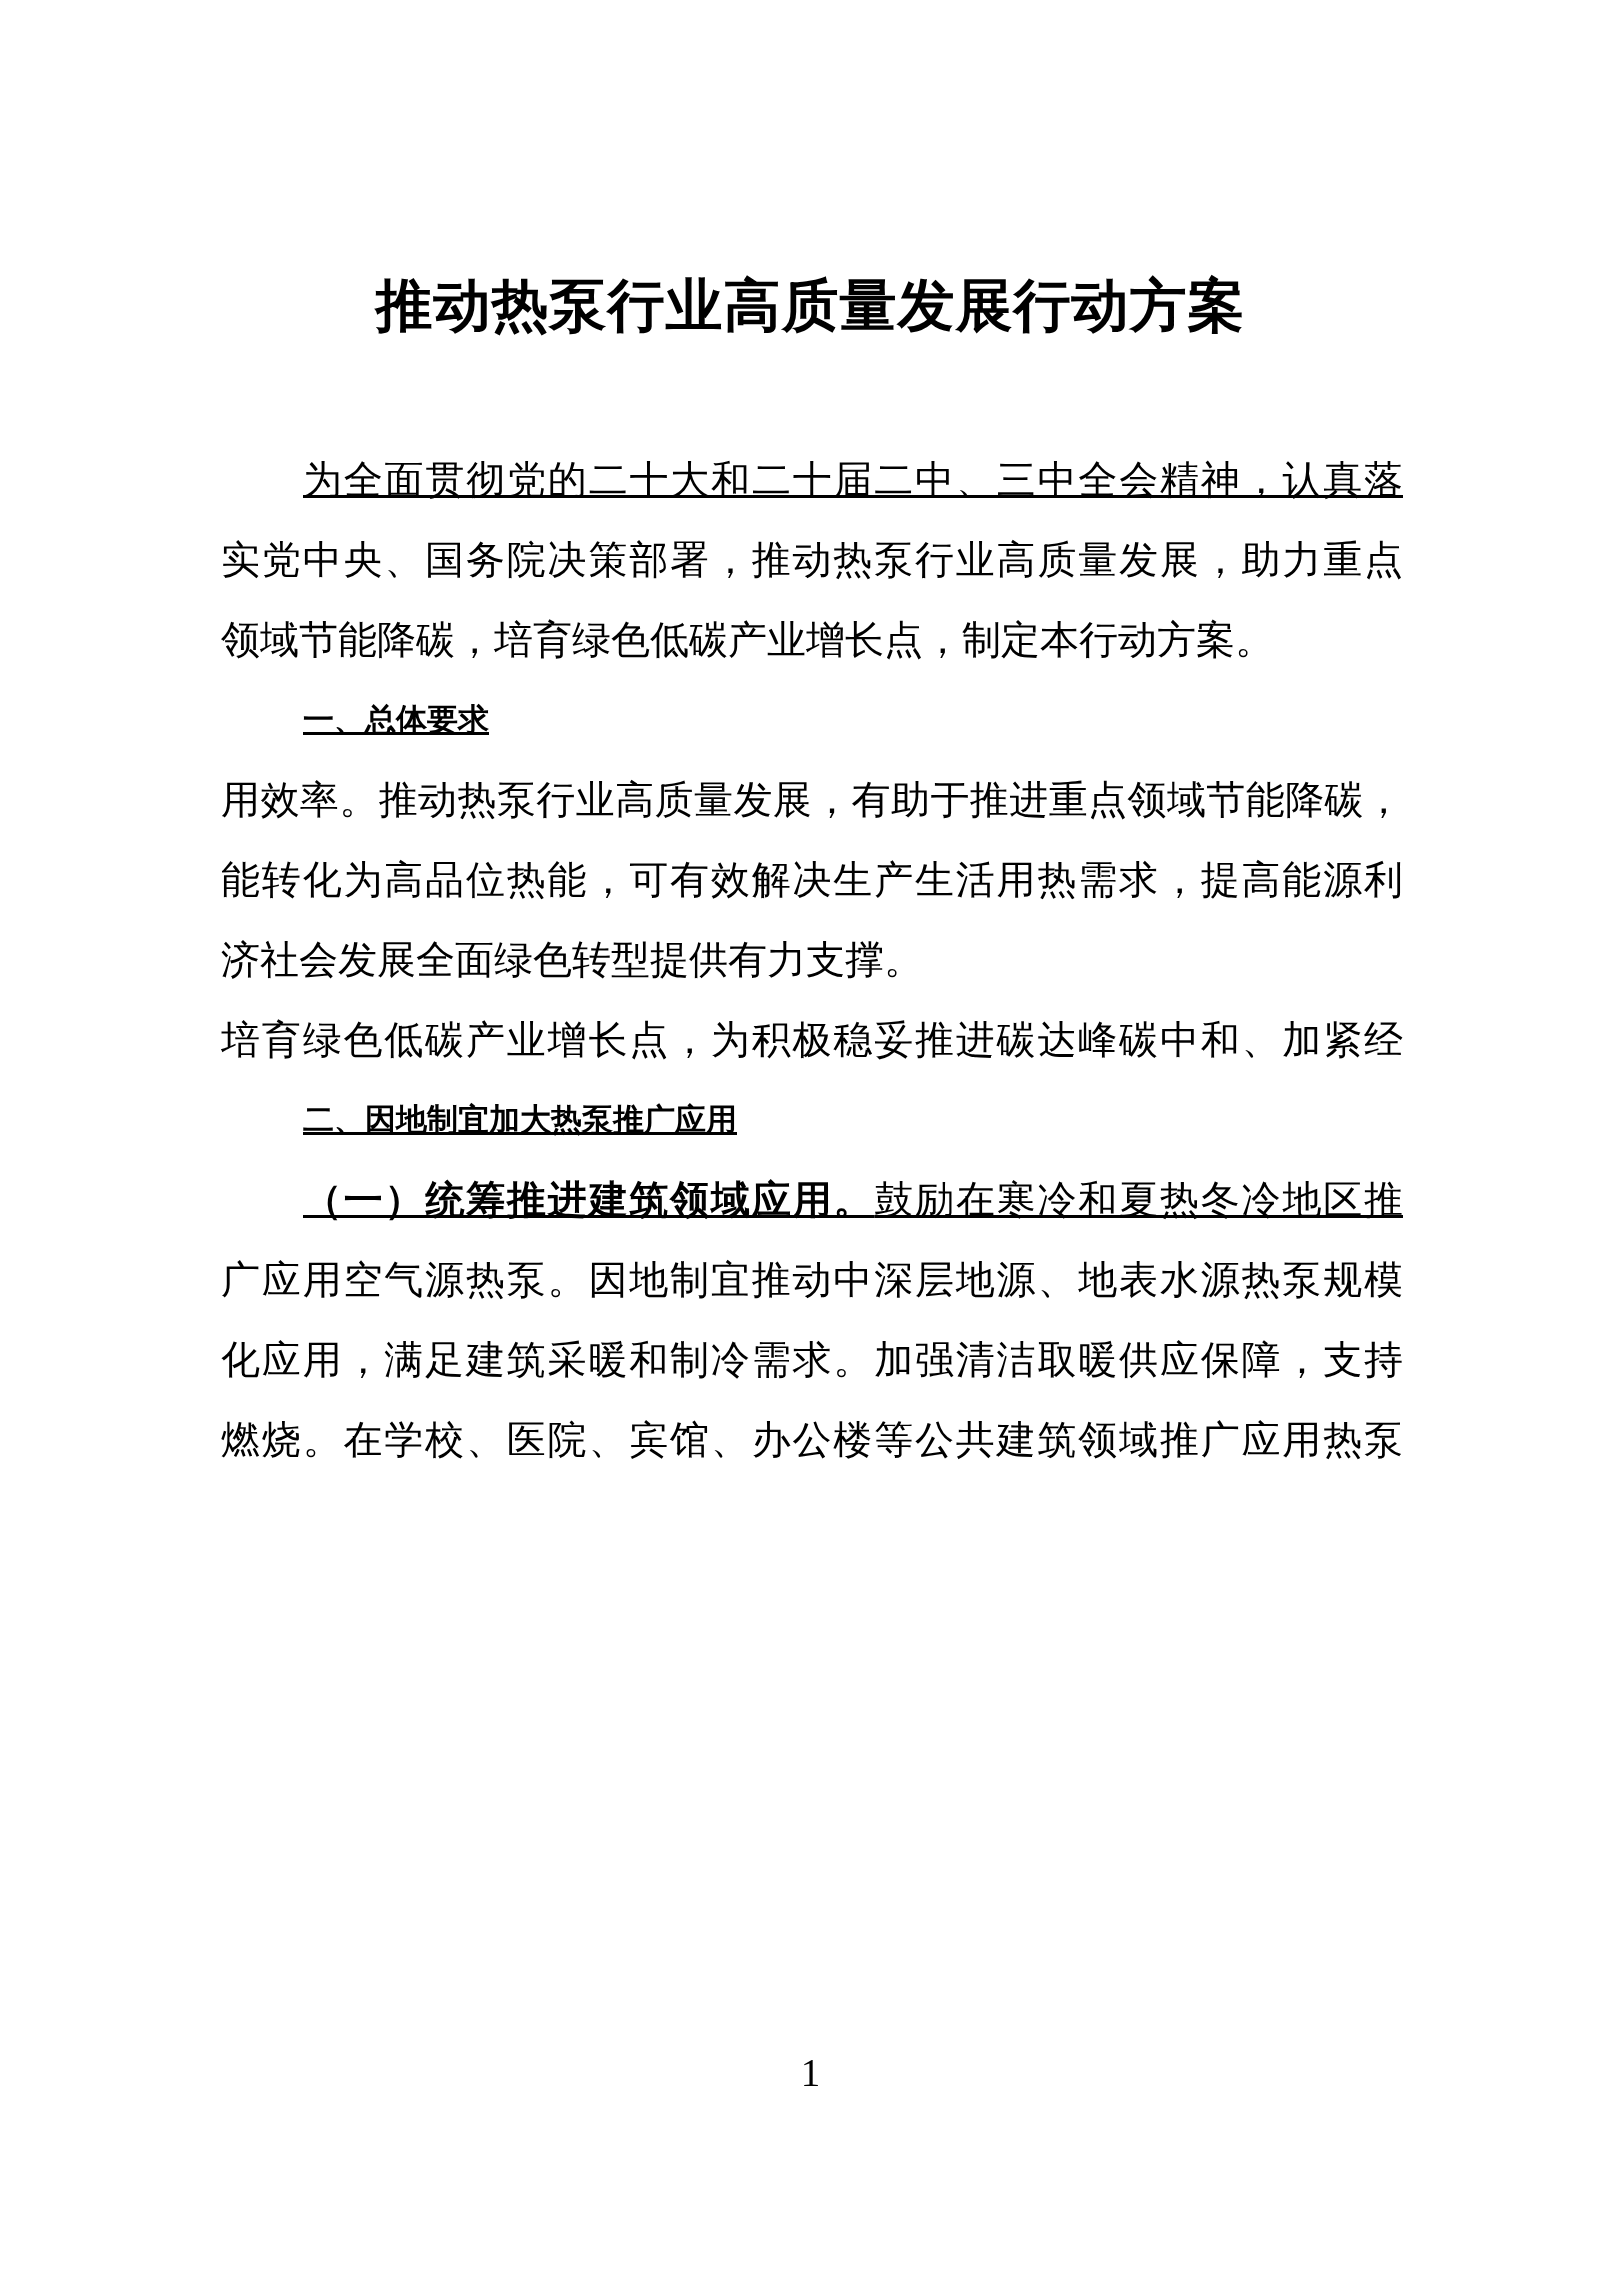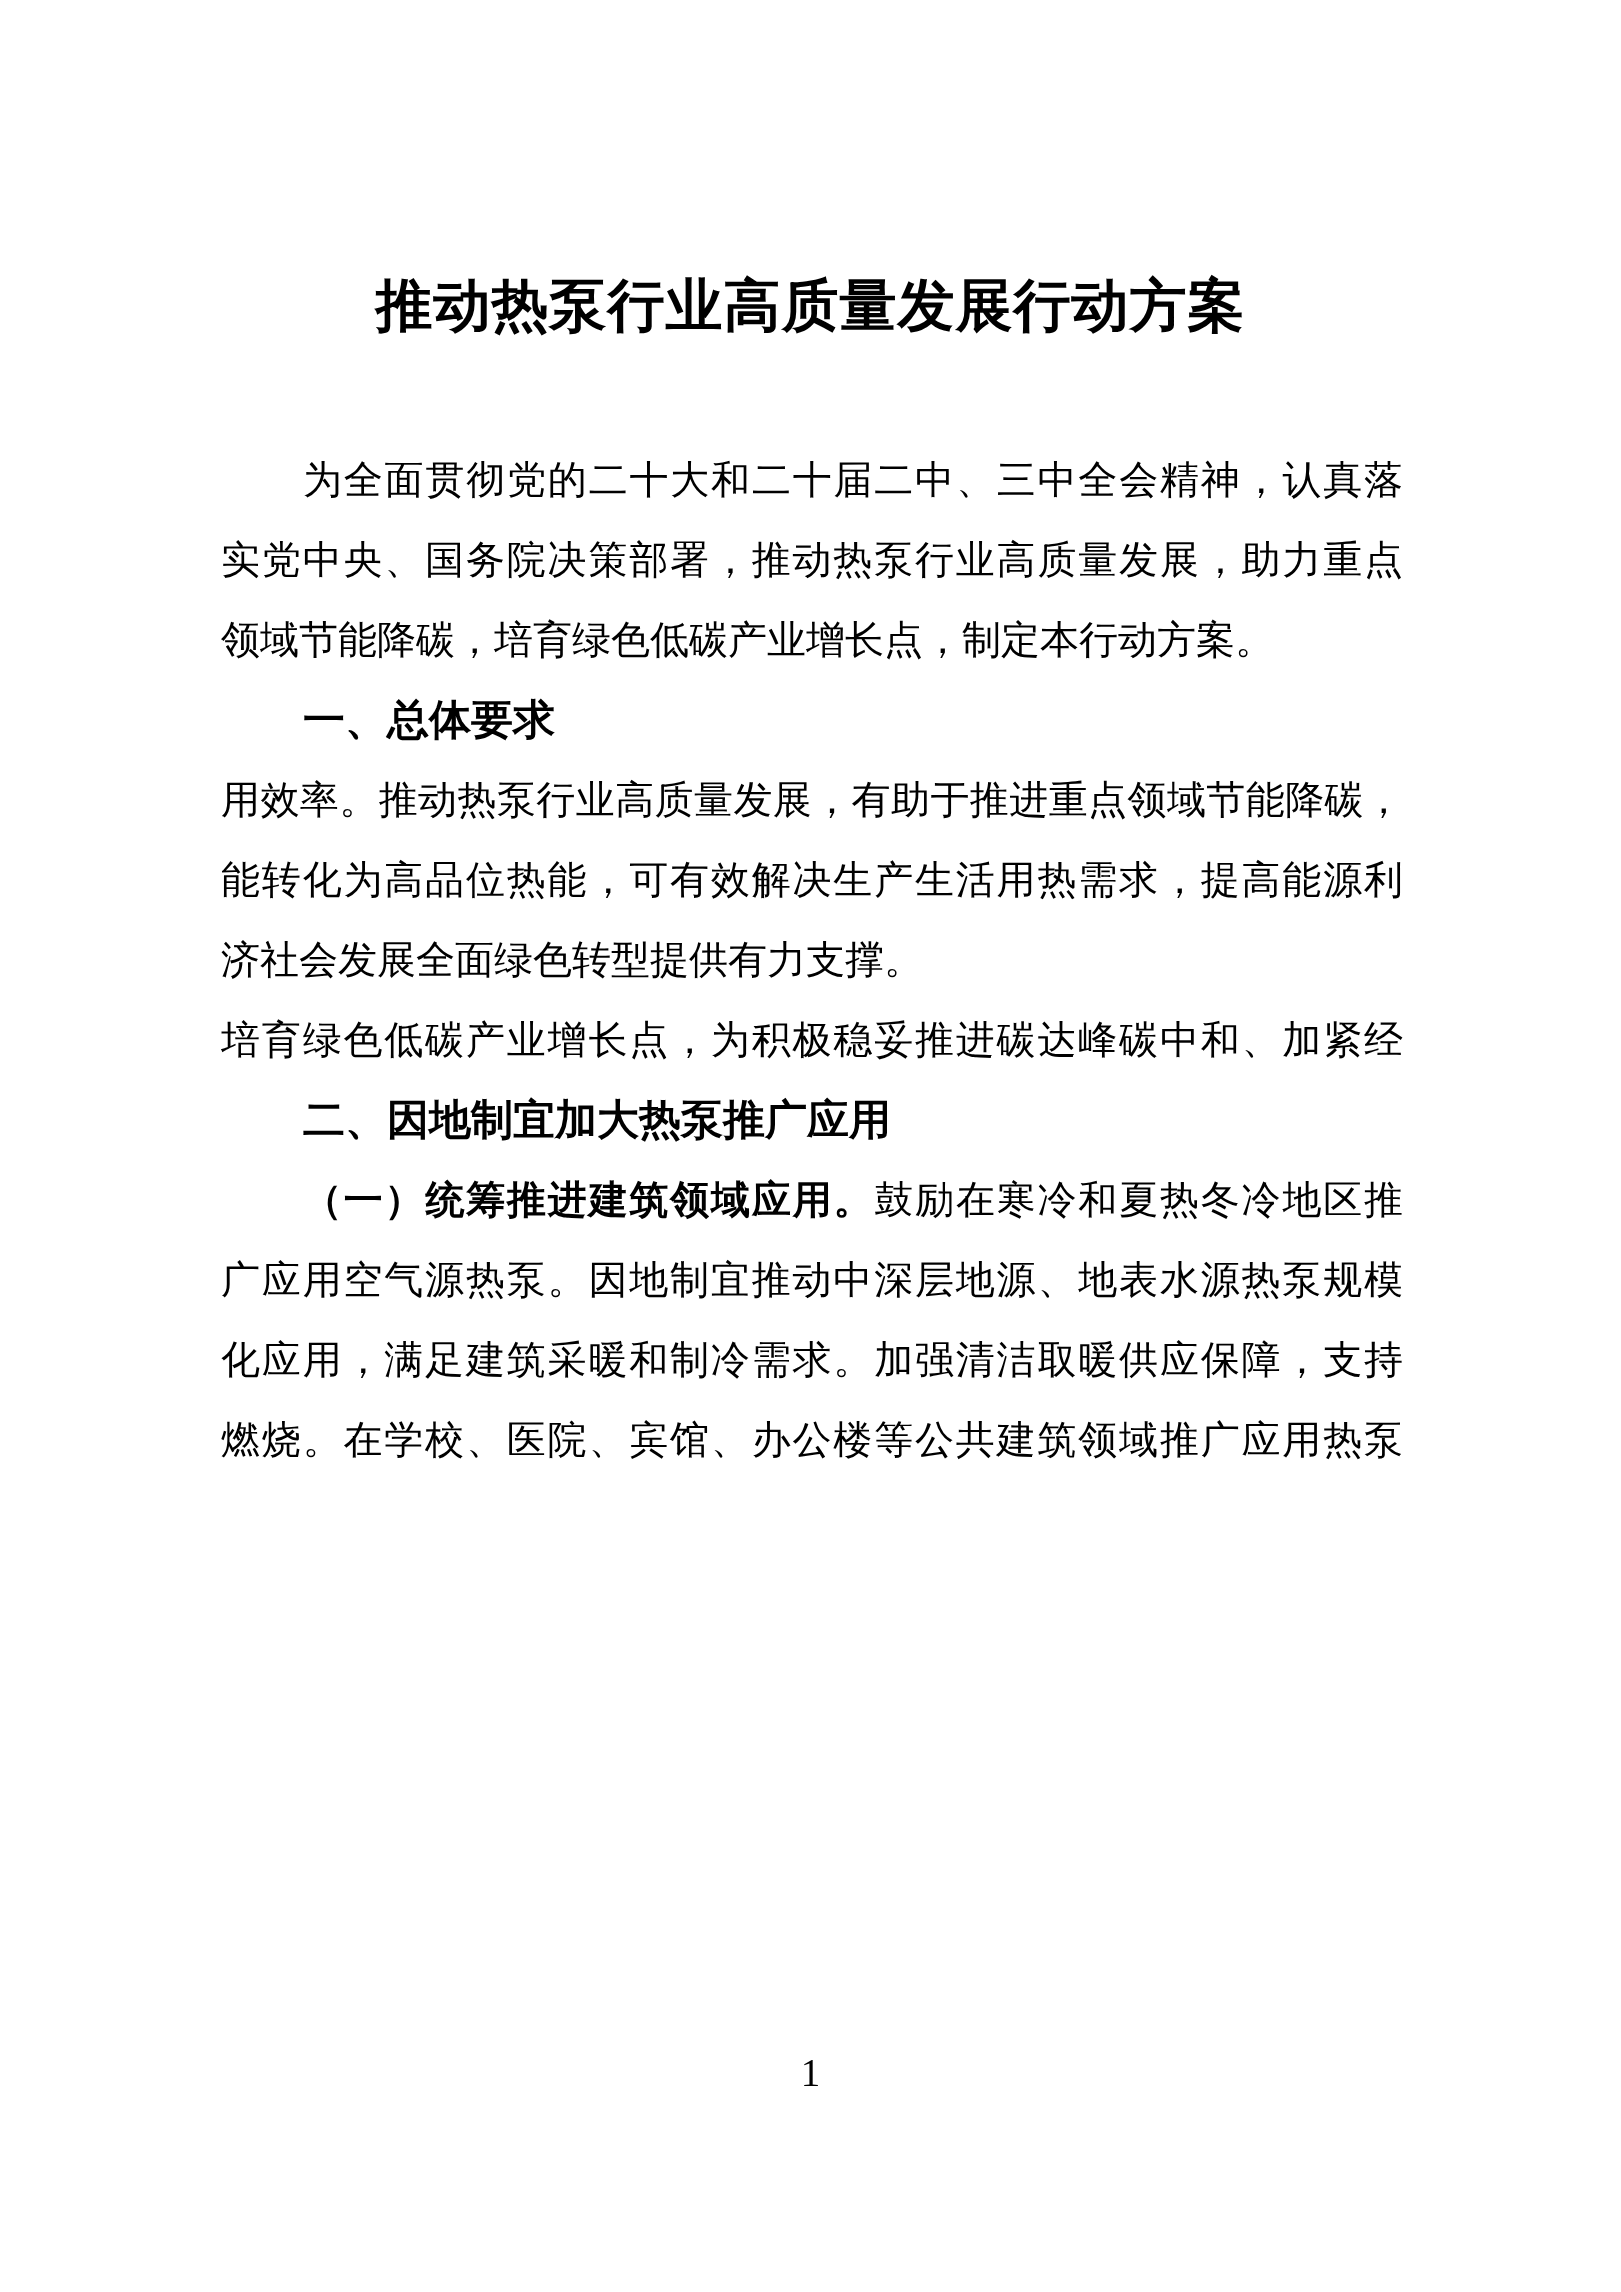--- a/index.html
+++ b/index.html
@@ -40,28 +40,29 @@
   .line {
     height: 80px;
     line-height: 80px;
     text-align: justify;
     text-align-last: justify;
     overflow: hidden;
     white-space: pre-wrap;
   }
   .line.indent {
     text-indent: 82px;
+    text-decoration: underline;
   }
   .line.end {
     text-align-last: left;
   }
   .line.heading {
     font-family: "Liberation Sans", "DejaVu Sans", sans-serif;
     font-weight: bold;
-    font-size: 42px;
+    font-size: 31px;
     text-align-last: left;
   }
   .kaiti {
     font-weight: bold;
   }
   .page-number {
     position: absolute;
     top: 2045px;
     left: 0;
     width: 100%;

